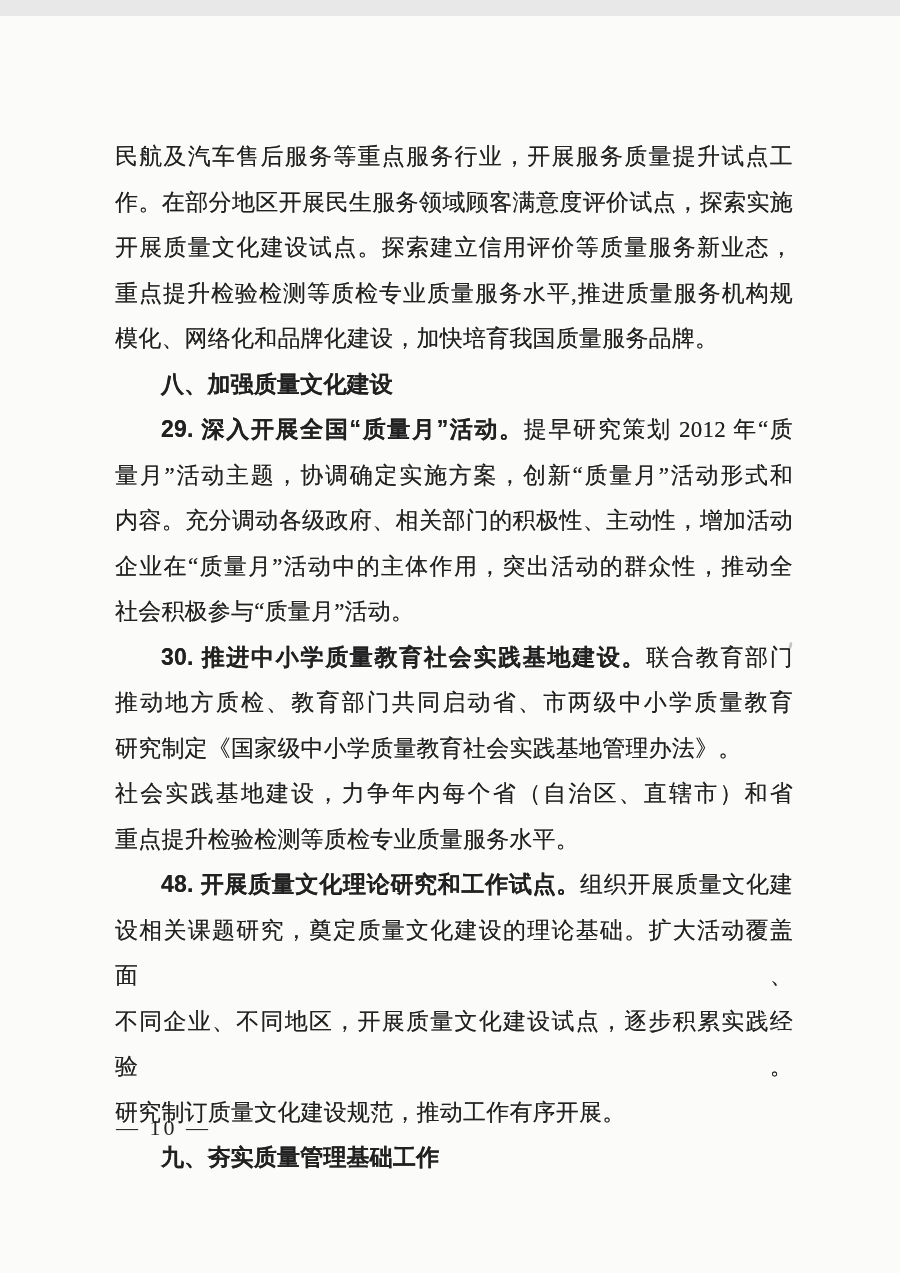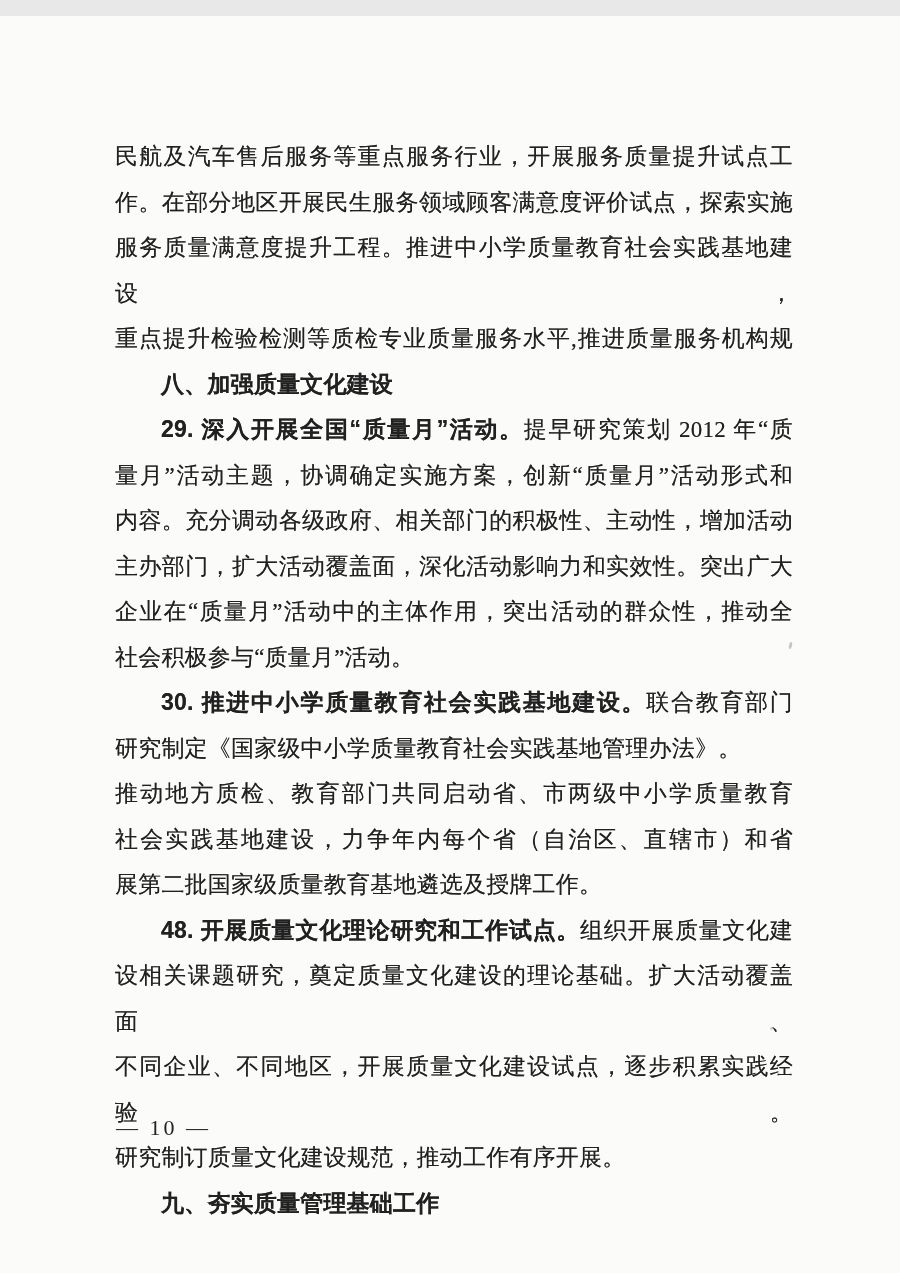--- a/index.html
+++ b/index.html
@@ -61,34 +61,34 @@
   .speck-1 { left: 789px; top: 626px; width: 3px; height: 7px; transform: rotate(12deg); opacity: .55; }
   .speck-2 { left: 770px; top: 1011px; width: 3px; height: 3px; opacity: .45; }
 </style>
 </head>
 <body>
 
 <div class="page">
   <div class="content">
       <div class="line justify"><span class="r">民航及汽车售后服务等重点服务行业，开展服务质量提升试点工</span></div>
       <div class="line justify"><span class="r">作。在部分地区开展民生服务领域顾客满意度评价试点，探索实施</span></div>
-      <div class="line justify"><span class="r">服务质量满意度提升工程。推进中小学质量教育社会实践基地建设，</span></div>
+      <div class="line justify"><span class="r">开展质量文化建设试点。探索建立信用评价等质量服务新业态，</span></div>
       <div class="line justify"><span class="r">重点提升检验检测等质检专业质量服务水平,推进质量服务机构规</span></div>
+      <div class="line"><span class="r">模化、网络化和品牌化建设，加快培育我国质量服务品牌。</span></div>
       <div class="line indent heading"><span class="b">八、加强质量文化建设</span></div>
       <div class="line justify indent"><span class="b">29. 深入开展全国“质量月”活动。</span><span class="r">提早研究策划 2012 年“质</span></div>
       <div class="line justify"><span class="r">量月”活动主题，协调确定实施方案，创新“质量月”活动形式和</span></div>
       <div class="line justify"><span class="r">内容。充分调动各级政府、相关部门的积极性、主动性，增加活动</span></div>
-      <div class="line justify"><span class="r">主办部门，扩大活动覆盖面，深化活动影响力和实效性。突出广大</span></div>
       <div class="line justify"><span class="r">企业在“质量月”活动中的主体作用，突出活动的群众性，推动全</span></div>
       <div class="line"><span class="r">社会积极参与“质量月”活动。</span></div>
       <div class="line justify indent"><span class="b">30. 推进中小学质量教育社会实践基地建设。</span><span class="r">联合教育部门</span></div>
+      <div class="line justify"><span class="r">推动地方质检、教育部门共同启动省、市两级中小学质量教育</span></div>
       <div class="line"><span class="r">研究制定《国家级中小学质量教育社会实践基地管理办法》。</span></div>
-      <div class="line justify"><span class="r">推动地方质检、教育部门共同启动省、市两级中小学质量教育</span></div>
       <div class="line justify"><span class="r">社会实践基地建设，力争年内每个省（自治区、直辖市）和省</span></div>
-      <div class="line"><span class="r">展第二批国家级质量教育基地遴选及授牌工作。</span></div>
+      <div class="line"><span class="r">重点提升检验检测等质检专业质量服务水平。</span></div>
       <div class="line justify indent"><span class="b">48. 开展质量文化理论研究和工作试点。</span><span class="r">组织开展质量文化建</span></div>
       <div class="line justify"><span class="r">设相关课题研究，奠定质量文化建设的理论基础。扩大活动覆盖面、</span></div>
       <div class="line justify"><span class="r">不同企业、不同地区，开展质量文化建设试点，逐步积累实践经验。</span></div>
       <div class="line"><span class="r">研究制订质量文化建设规范，推动工作有序开展。</span></div>
       <div class="line indent heading"><span class="b">九、夯实质量管理基础工作</span></div>
     </div>
   <div class="page-number">— 10 —</div>
   <div class="speck speck-1"></div>
   <div class="speck speck-2"></div>
 </div>

